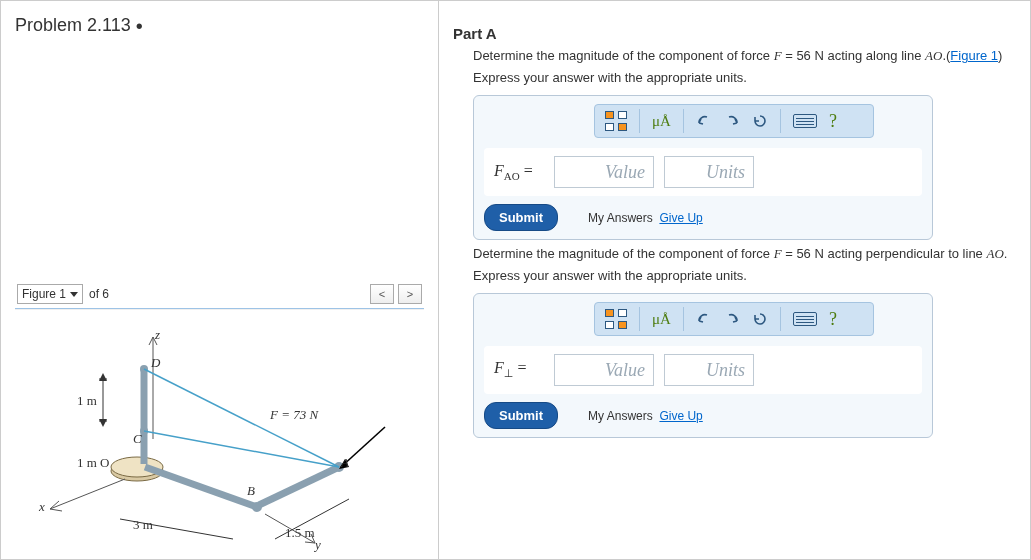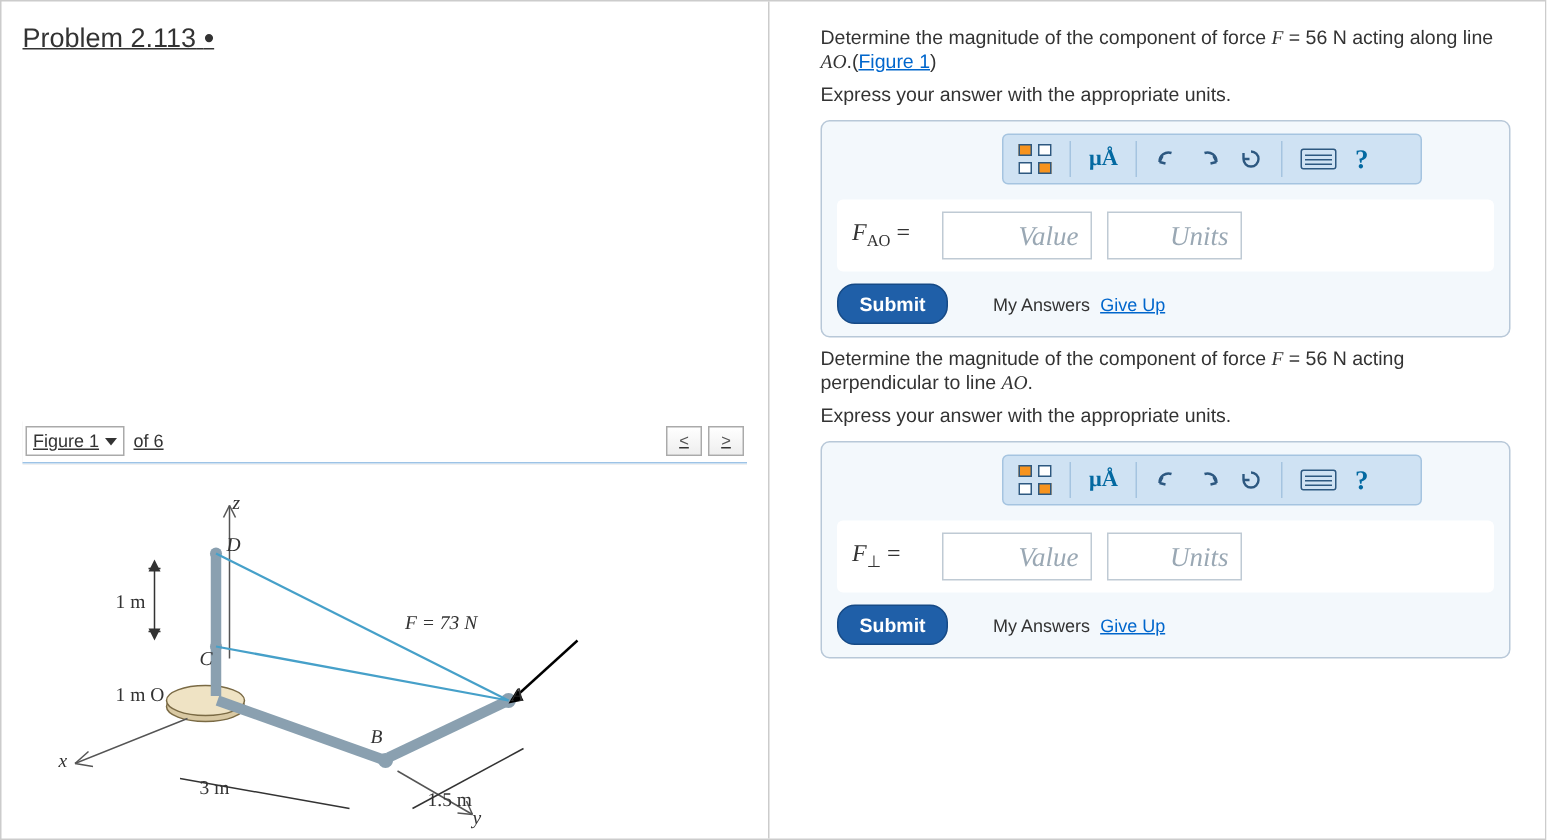--- a/index.html
+++ b/index.html
@@ -13,24 +13,23 @@
     height: 560px;
     overflow: hidden;
   }
   .page {
     display: flex;
     height: 100%;
     border: 1px solid #ccc;
   }
   .left, .right { padding: 10px 14px; }
   .left {
-    width: 512px;
+    width: 438px;
     border-right: 1px solid #ccc;
     position: relative;
-    text-decoration: underline;
   }
   .right {
     flex: 1;
     overflow: hidden;
   }
   .problem-title {
     font-size: 18px;
     color: #333;
     margin: 4px 0 16px 0;
     font-weight: 400;
@@ -108,24 +107,23 @@
     display: flex;
     align-items: center;
     gap: 12px;
     padding: 0 10px;
     width: 280px;
     margin-left: 110px;
     margin-bottom: 10px;
   }
   .tb-btn {
     display: flex; align-items: center; justify-content: center;
-    color: #0369a1;
+    color: #4d7c0f;
     cursor: pointer;
     font-size: 15px;
-    font-weight: bold;
   }
   .tb-sep { width: 1px; height: 24px; background: #a5c4e0; }
 
   .tmpl-icon { position: relative; width: 22px; height: 20px; }
   .tmpl-icon .tb { position: absolute; width: 9px; height: 8px; border: 1px solid #2d5880; }
   .tmpl-icon .t1 { top: 0; left: 0; background: #f7931e; }
   .tmpl-icon .t2 { top: 0; right: 0; background: #fff; }
   .tmpl-icon .t3 { bottom: 0; left: 0; background: #fff; }
   .tmpl-icon .t4 { bottom: 0; right: 0; background: #f7931e; }
 
@@ -285,20 +283,21 @@
       <span style="position:absolute;left:62px;top:74px;font-family:serif">1 m</span>
       <span style="position:absolute;left:62px;top:136px;font-family:serif">1 m  O</span>
       <span style="position:absolute;left:118px;top:198px;font-family:serif">3 m</span>
       <span style="position:absolute;left:270px;top:206px;font-family:serif">1.5 m</span>
       <span style="position:absolute;left:255px;top:88px;font-family:serif;font-style:italic">F = 73 N</span>
     </div>
   </div>
 
   <div class="right">
 
+    <div class="part-title">Part A</div>
     <div class="part-body">
       <div class="prompt-line">
         <span>Determine the magnitude of the component of force </span><span class="serif-i">F</span><span> = 56 </span><span>N</span><span> acting along line </span><span class="serif-i">AO</span><span>.(</span><span class="link">Figure 1</span><span>)</span>
       </div>
       <div class="prompt-line bold">Express your answer with the appropriate units.</div>
 
       <div class="answer-box">
         <div class="toolbar">
           <div class="tb-btn">
               <div class="tmpl-icon">

